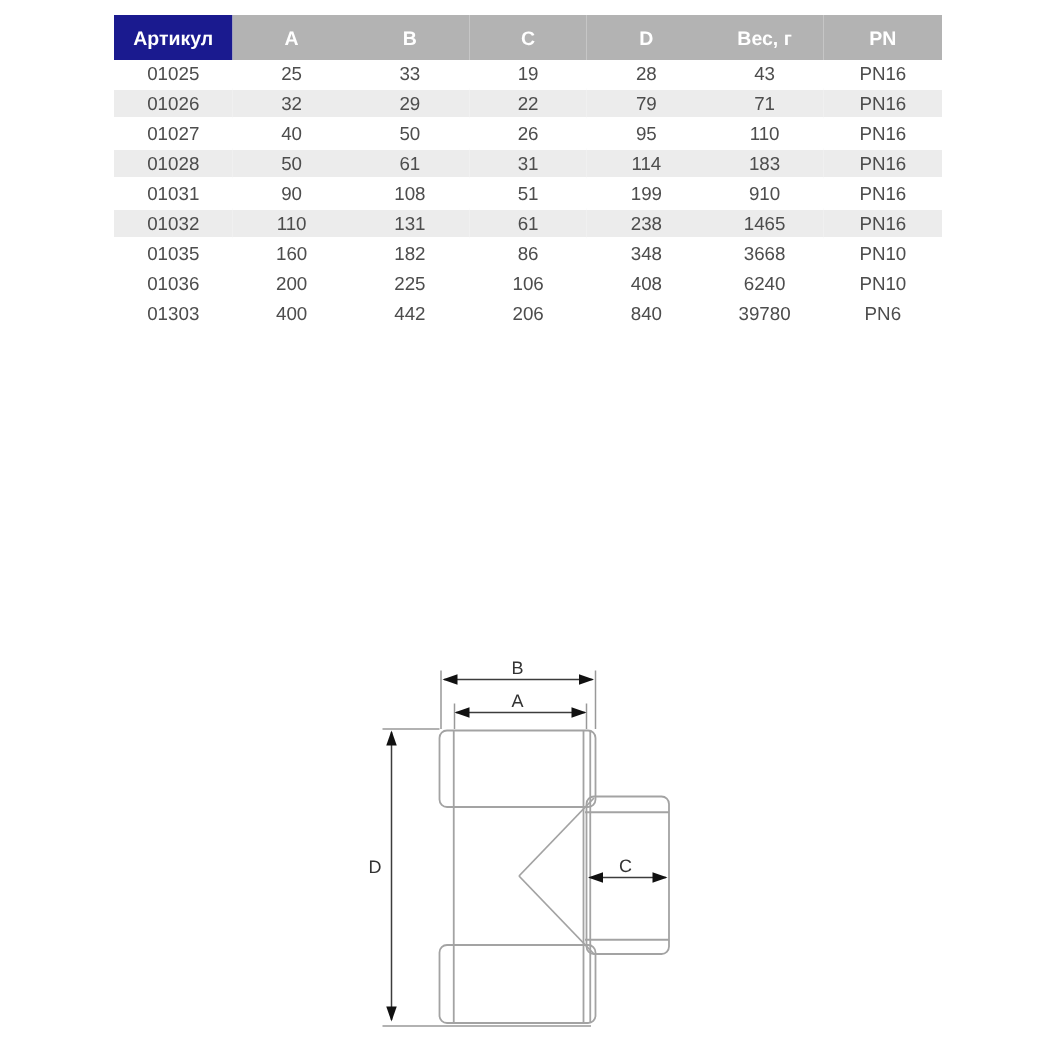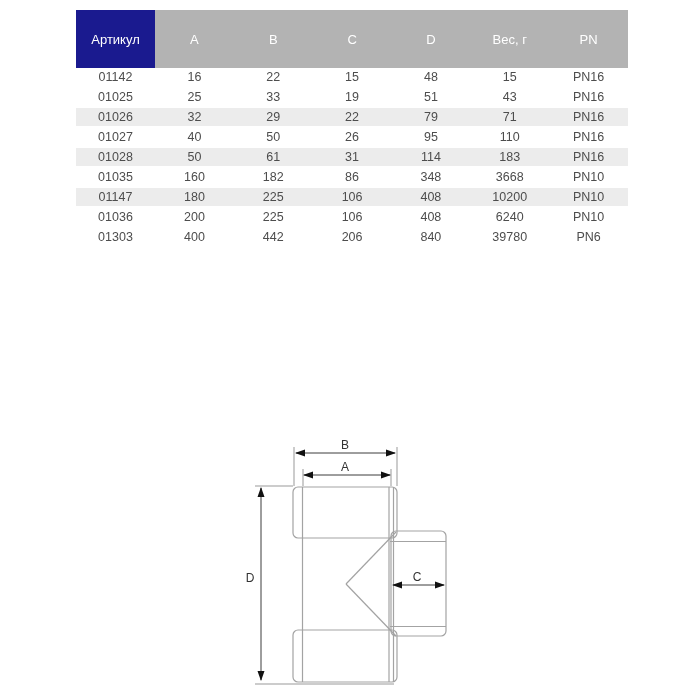--- a/index.html
+++ b/index.html
@@ -5,22 +5,22 @@
   html,body{margin:0;padding:0;background:#fff;}
   body{width:700px;height:700px;font-family:"Liberation Sans",sans-serif;}
   .canvas{position:relative;width:700px;height:700px;overflow:hidden;background:#fff;}
 
   table.spec{
     position:absolute;left:76px;top:10px;width:552px;
     border-collapse:collapse;table-layout:fixed;
   }
   table.spec col.c-article{width:79px;}
   table.spec thead th{
-    height:30px;padding:14px;background:#b3b3b3;color:#fff;
-    font-weight:400;font-size:13px;
+    height:30px;padding:0;background:#b3b3b3;color:#fff;
+    font-weight:700;font-size:13px;
   }
   table.spec thead th.article{background:#1a1a8f;}
   table.spec tbody td{
     height:18px;padding:0;text-align:center;color:#4d4d4d;
     font-size:12.5px;border-bottom:2px solid #fff;background:#fff;
   }
   table.spec tbody tr.stripe td{background:#ececec;}
 
   svg.diagram{position:absolute;left:0;top:0;}
   .outline{stroke:#a3a3a3;stroke-width:1.2;fill:none;}
@@ -50,34 +50,25 @@
         <th>A</th>
         <th>B</th>
         <th>C</th>
         <th>D</th>
         <th>Вес, г</th>
         <th>PN</th>
       </tr>
     </thead>
     <tbody>
         <tr>
-          <td>01142</td>
-          <td>16</td>
-          <td>22</td>
-          <td>15</td>
-          <td>48</td>
-          <td>15</td>
-          <td>PN16</td>
-        </tr>
-        <tr>
           <td>01025</td>
           <td>25</td>
           <td>33</td>
           <td>19</td>
-          <td>51</td>
+          <td>28</td>
           <td>43</td>
           <td>PN16</td>
         </tr>
         <tr class="stripe">
           <td>01026</td>
           <td>32</td>
           <td>29</td>
           <td>22</td>
           <td>79</td>
           <td>71</td>
@@ -95,35 +86,44 @@
         <tr class="stripe">
           <td>01028</td>
           <td>50</td>
           <td>61</td>
           <td>31</td>
           <td>114</td>
           <td>183</td>
           <td>PN16</td>
         </tr>
         <tr>
+          <td>01031</td>
+          <td>90</td>
+          <td>108</td>
+          <td>51</td>
+          <td>199</td>
+          <td>910</td>
+          <td>PN16</td>
+        </tr>
+        <tr class="stripe">
+          <td>01032</td>
+          <td>110</td>
+          <td>131</td>
+          <td>61</td>
+          <td>238</td>
+          <td>1465</td>
+          <td>PN16</td>
+        </tr>
+        <tr>
           <td>01035</td>
           <td>160</td>
           <td>182</td>
           <td>86</td>
           <td>348</td>
           <td>3668</td>
-          <td>PN10</td>
-        </tr>
-        <tr class="stripe">
-          <td>01147</td>
-          <td>180</td>
-          <td>225</td>
-          <td>106</td>
-          <td>408</td>
-          <td>10200</td>
           <td>PN10</td>
         </tr>
         <tr>
           <td>01036</td>
           <td>200</td>
           <td>225</td>
           <td>106</td>
           <td>408</td>
           <td>6240</td>
           <td>PN10</td>

